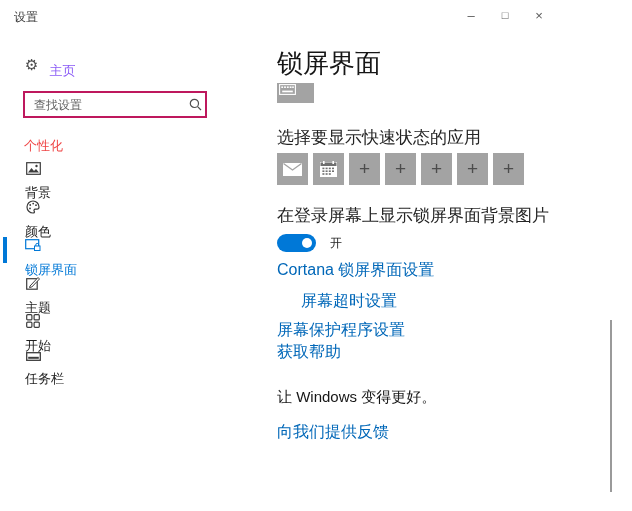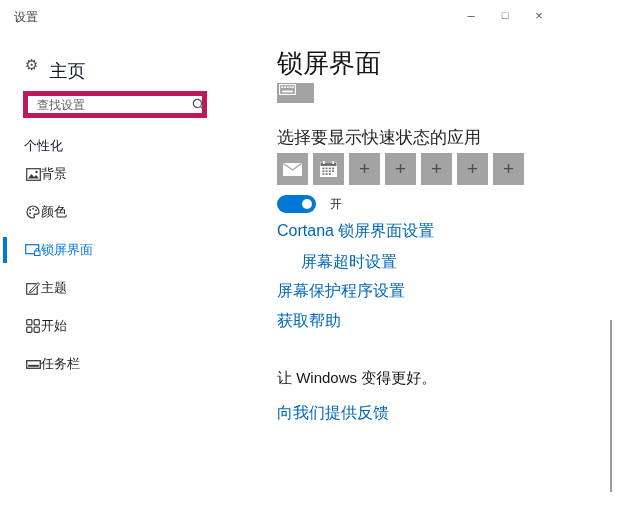--- a/index.html
+++ b/index.html
@@ -12,31 +12,31 @@
   .titlebar { position:absolute; left:0; top:0; width:564px; height:32px; background:#fff; }
   .win-title { position:absolute; left:14px; top:9px; font-size:12px; color:#3a3a3a; }
   .win-controls { position:absolute; right:8px; top:2px; display:flex; }
   .win-btn { width:34px; height:26px; display:flex; align-items:center; justify-content:center;
              font-size:13px; color:#5a5a5a; cursor:default; }
   .win-btn.max { font-size:11px; }
   
   .sidebar { position:absolute; left:0; top:40px; width:262px; }
   .home-row { margin:14px 0 0 25px; height:20px; display:flex; align-items:center; gap:11px; }
   .gear { font-size:15px; color:#4a4a4a; line-height:1; }
-  .home-label { font-size:18px; color:#0f172a;margin-top:14px; }
-  .searchbox { margin:17px 0 0 23px; width:184px; height:27px; border:5px solid #be185d;
+  .home-label { font-size:13px; color:#8b5cf6;margin-top:14px; }
+  .searchbox { margin:17px 0 0 23px; width:184px; height:27px; border:2px solid #be185d;
                display:flex; align-items:center; background:#fff; }
   .searchbox input { flex:1; border:none; outline:none; font-size:12px; color:#1f1f1f;
                      padding-left:9px; background:transparent; font-family:inherit; }
   .searchbox input::placeholder { color:#5f5f5f; opacity:1; }
   .search-ico { margin-right:8px; display:flex; }
-  .section-label { margin:20px 0 0 24px; font-size:13px; color:#0f172a; line-height:16px; }
+  .section-label { margin:20px 0 0 24px; font-size:13px; color:#ef4444; line-height:16px; }
   .nav { margin-top:8px; }
-  .nav-item { position:relative; height:24px; display:flex; align-items:center; 
-              padding-left:25px; margin-bottom:14px; cursor:default; }
+  .nav-item { position:relative; height:24px; display:flex; align-items:flex-start; gap:9px;
+              padding-left:25px; margin-bottom:14px; cursor:default;flex-direction:column; }
   .nav-item .accent { display:none; }
   .nav-item.selected .accent { display:block; position:absolute; left:3px; top:-1px;
                                width:4px; height:26px; background:#0078d7; }
   .nav-ico { width:16px; display:flex; justify-content:center; }
   .nav-label { font-size:13px; color:#1f1f1f; }
   .nav-item.selected .nav-label { color:#0078d7; }
   
   .content { position:absolute; left:277px; top:40px; width:340px; }
   .page-title { margin-top:8px; font-size:26px; font-weight:400; line-height:30px; color:#161616; }
   .kb-btn { margin-top:5px; width:37px; height:20px; background:#a3a3a3; position:relative; }
@@ -52,22 +52,22 @@
   .toggle { width:39px; height:18px; border-radius:9px; background:#0078d7; position:relative; cursor:default; }
   .toggle .knob { position:absolute; right:4px; top:4px; width:10px; height:10px;
                   border-radius:50%; background:#fff; }
   .toggle-label { font-size:12px; color:#242424; }
   .link { font-size:16px; line-height:14px; color:#0067b8; cursor:pointer; width:max-content; }
   .link-1 { margin-top:11px; }
   .link-2 { margin-top:17px;margin-left:24px; }
   .link-3 { margin-top:15px; }
   .sub-heading { font-size:15px; line-height:20px; font-weight:400; color:#161616; }
   .help-heading { margin-top:15px; }
-  .help-link { margin-top:16px; }
-  .fb-heading { margin-top:40px; }
+  .help-link { margin-top:8px; }
+  .fb-heading { margin-top:28px; }
   .fb-link { margin-top:18px; }
   
   .scrollbar { position:absolute; left:610px; top:320px; width:2px; height:172px; background:#9a9a9a; }
   svg { display:block; }
 </style>
 </head>
 <body>
 
 <div class="titlebar">
   <div class="win-title">设置</div>
@@ -230,20 +230,21 @@
       <span class="plus">+</span>
     </div>
     <div class="tile">
       <span class="plus">+</span>
     </div>
     <div class="tile">
       <span class="plus">+</span>
     </div>
   </div>
 
+  <div class="body-label signin-label">在登录屏幕上显示锁屏界面背景图片</div>
 
   <div class="toggle-row">
     <div class="toggle">
       <span class="knob"></span>
     </div>
     <span class="toggle-label">开</span>
   </div>
 
   <div class="link link-1">Cortana 锁屏界面设置</div>
   <div class="link link-2">屏幕超时设置</div>

